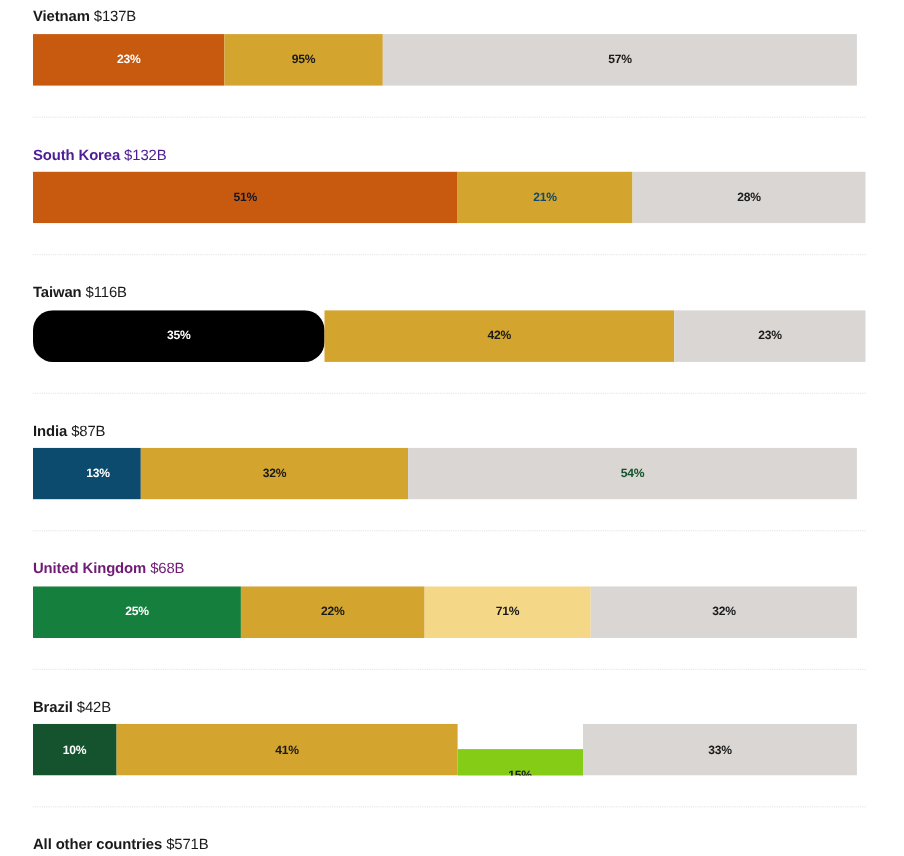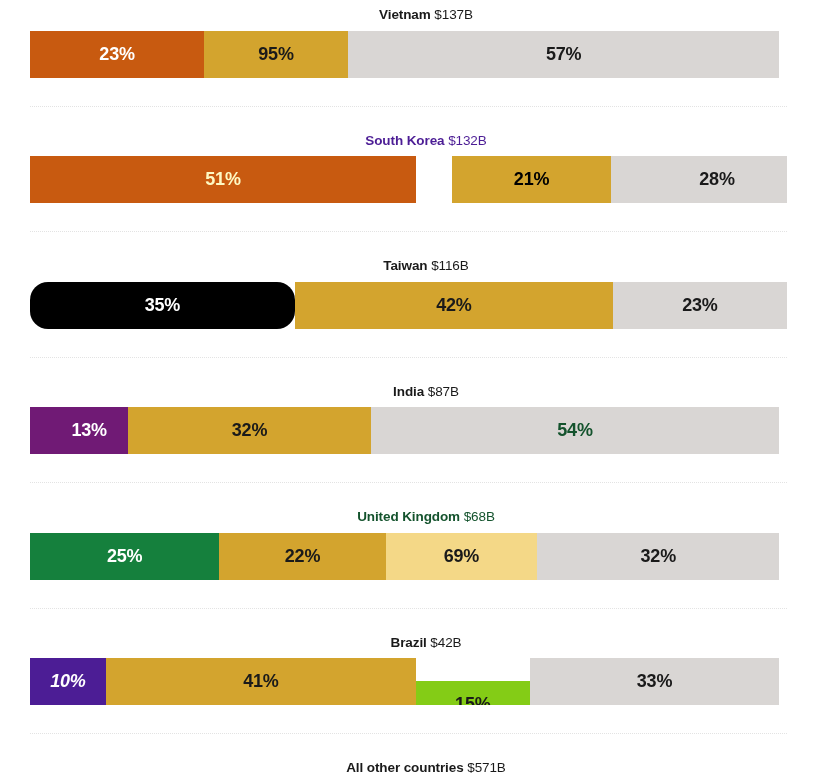--- a/index.html
+++ b/index.html
@@ -22,21 +22,20 @@
     background: #f2f2f2;
   }
   #chart {
     position: absolute;
     top: 0; left: 0;
     width: 822px;
   }
   .row {
     position: relative;
     box-sizing: border-box;
-    text-align: center;
   }
   .row-label {
     font-size: 13.5px;
     color: #1a1a1a;
     padding-left: 30px;
     line-height: 1;
     white-space: nowrap;
     letter-spacing: -0.1px;
   }
   .row-label .country {
@@ -52,21 +51,21 @@
     height: 47px;
     display: flex;
     overflow: hidden;
     margin-top: 9px;
   }
   .seg {
     height: 100%;
     display: flex;
     align-items: center;
     justify-content: center;
-    font-size: 18px;
+    font-size: 11px;
     font-weight: bold;
     box-sizing: border-box;
     overflow: hidden;
     letter-spacing: -0.2px;
   }
   .seg-label {
     white-space: nowrap;
   }
   .sep {
     position: relative;
@@ -98,24 +97,24 @@
           <span class="seg-label">57%</span>
         </div>
       </div>
     </div>
     <div class="sep-spacer-top"></div>
     <div class="sep" style="border-top-color: rgb(227, 227, 227);"></div>
     <div class="sep-spacer-bottom"></div>
     <div class="row">
       <div class="row-label" style="color: #4c1d95;"><span class="country">South Korea</span> <span class="value">$132B</span></div>
       <div class="bar">
-        <div class="seg" style="flex: 0 0 51%; width: 51%; background: rgb(200, 90, 16); color: #fef9c3;">
+        <div class="seg" style="flex: 0 0 51%; width: 51%; background: rgb(200, 90, 16); color: #0f172a;">
           <span class="seg-label">51%</span>
         </div>
-        <div class="seg" style="flex: 0 0 21%; width: 21%; background: rgb(211, 164, 46); color: #000000; margin-left: 36px;">
+        <div class="seg" style="flex: 0 0 21%; width: 21%; background: rgb(211, 164, 46); color: #0c4a6e;">
           <span class="seg-label">21%</span>
         </div>
         <div class="seg" style="flex: 0 0 28%; width: 28%; background: rgb(217, 214, 212); color: rgb(26, 26, 26);">
           <span class="seg-label">28%</span>
         </div>
       </div>
     </div>
     <div class="sep-spacer-top"></div>
     <div class="sep" style="border-top-color: rgb(227, 227, 227);"></div>
     <div class="sep-spacer-bottom"></div>
@@ -132,58 +131,58 @@
           <span class="seg-label">23%</span>
         </div>
       </div>
     </div>
     <div class="sep-spacer-top"></div>
     <div class="sep" style="border-top-color: rgb(227, 227, 227);"></div>
     <div class="sep-spacer-bottom"></div>
     <div class="row">
       <div class="row-label" style="color: rgb(26, 26, 26);"><span class="country">India</span> <span class="value">$87B</span></div>
       <div class="bar">
-        <div class="seg" style="flex: 0 0 13%; width: 13%; background: #701a75; color: rgb(255, 255, 255); padding-left: 20px;">
+        <div class="seg" style="flex: 0 0 13%; width: 13%; background: #0c4a6e; color: rgb(255, 255, 255); padding-left: 20px;">
           <span class="seg-label">13%</span>
         </div>
         <div class="seg" style="flex: 0 0 32%; width: 32%; background: rgb(211, 164, 46); color: rgb(26, 26, 26);">
           <span class="seg-label">32%</span>
         </div>
         <div class="seg" style="flex: 0 0 54%; width: 54%; background: rgb(217, 214, 212); color: #14532d;">
           <span class="seg-label">54%</span>
         </div>
       </div>
     </div>
     <div class="sep-spacer-top"></div>
     <div class="sep" style="border-top-color: rgb(227, 227, 227);"></div>
     <div class="sep-spacer-bottom"></div>
     <div class="row">
-      <div class="row-label" style="color: #14532d;"><span class="country">United Kingdom</span> <span class="value">$68B</span></div>
+      <div class="row-label" style="color: #701a75;"><span class="country">United Kingdom</span> <span class="value">$68B</span></div>
       <div class="bar">
         <div class="seg" style="flex: 0 0 25%; width: 25%; background: #15803d; color: rgb(255, 255, 255);">
           <span class="seg-label">25%</span>
         </div>
         <div class="seg" style="flex: 0 0 22%; width: 22%; background: rgb(211, 164, 46); color: rgb(26, 26, 26);">
           <span class="seg-label">22%</span>
         </div>
         <div class="seg" style="flex: 0 0 20%; width: 20%; background: rgb(244, 216, 135); color: rgb(26, 26, 26);">
-          <span class="seg-label">69%</span>
+          <span class="seg-label">71%</span>
         </div>
         <div class="seg" style="flex: 0 0 32%; width: 32%; background: rgb(217, 214, 212); color: rgb(26, 26, 26);">
           <span class="seg-label">32%</span>
         </div>
       </div>
     </div>
     <div class="sep-spacer-top"></div>
     <div class="sep" style="border-top-color: rgb(227, 227, 227);"></div>
     <div class="sep-spacer-bottom"></div>
     <div class="row">
       <div class="row-label" style="color: rgb(26, 26, 26);"><span class="country">Brazil</span> <span class="value">$42B</span></div>
       <div class="bar">
-        <div class="seg" style="flex: 0 0 10%; width: 10%; background: #4c1d95; color: rgb(255, 255, 255); font-style: italic;">
+        <div class="seg" style="flex: 0 0 10%; width: 10%; background: #14532d; color: rgb(255, 255, 255);">
           <span class="seg-label">10%</span>
         </div>
         <div class="seg" style="flex: 0 0 41%; width: 41%; background: rgb(211, 164, 46); color: rgb(26, 26, 26);">
           <span class="seg-label">41%</span>
         </div>
         <div class="seg" style="flex: 0 0 15%; width: 15%; background: #84cc16; color: rgb(26, 26, 26); margin-top: 23px;">
           <span class="seg-label">15%</span>
         </div>
         <div class="seg" style="flex: 0 0 33%; width: 33%; background: rgb(217, 214, 212); color: rgb(26, 26, 26);">
           <span class="seg-label">33%</span>

